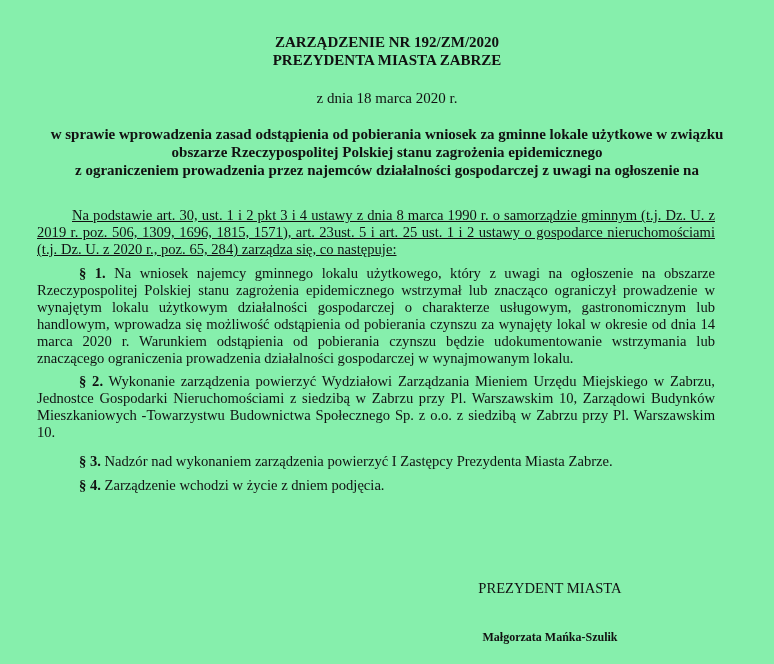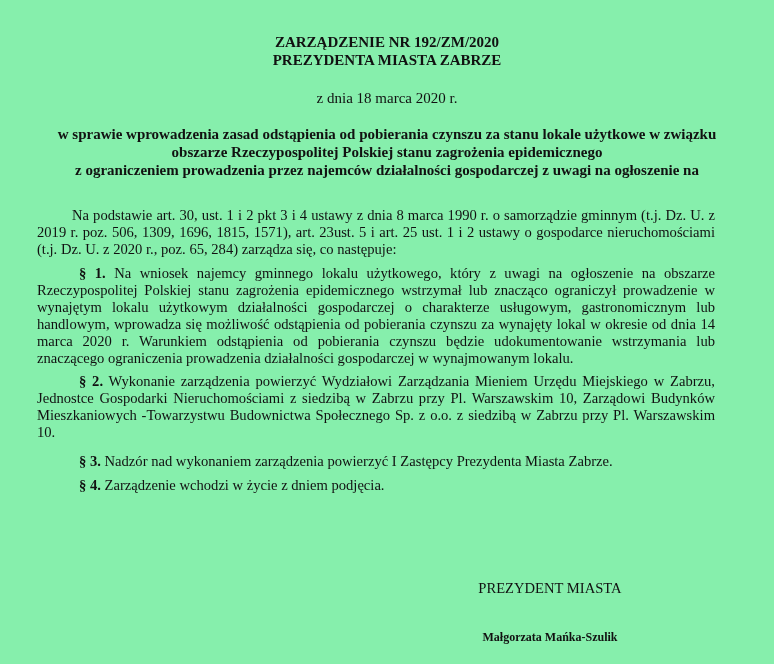--- a/index.html
+++ b/index.html
@@ -48,21 +48,21 @@
       line-height: 18px;
     }
     .body-text {
       position: absolute;
       left: 37px;
       width: 678px;
       font-size: 14.6px;
       line-height: 17px;
       text-align: justify;
     }
-    .preamble { top: 207px; text-indent: 35px; }
+    .preamble { top: 207px; text-indent: 35px; text-decoration: underline; }
     .par1 { top: 265px; text-indent: 42px; }
     .par2 { top: 373px; text-indent: 42px; }
     .par3 { top: 453px; text-indent: 42px; }
     .par4 { top: 477px; text-indent: 42px; }
     .par-label { font-weight: bold; }
     .signature-title {
       position: absolute;
       left: 440px; width: 220px;
       top: 579px;
       text-align: center;
@@ -86,21 +86,21 @@
 <div class="page">
 
   <div class="title-block">
     <span class="line">ZARZĄDZENIE NR 192/ZM/2020</span>
     <span class="line">PREZYDENTA MIASTA ZABRZE</span>
   </div>
 
   <div class="date-line">z dnia 18 marca 2020 r.</div>
 
   <div class="subject">
-    <span class="line">w sprawie wprowadzenia zasad odstąpienia od pobierania czynszu za stanu lokale użytkowe w związku</span>
+    <span class="line">w sprawie wprowadzenia zasad odstąpienia od pobierania wniosek za gminne lokale użytkowe w związku</span>
     <span class="line">obszarze Rzeczypospolitej Polskiej stanu zagrożenia epidemicznego</span>
     <span class="line">z ograniczeniem prowadzenia przez najemców działalności gospodarczej z uwagi na ogłoszenie na</span>
   </div>
 
   <div class="body-text preamble">Na podstawie art. 30, ust. 1 i 2 pkt 3 i 4 ustawy z dnia 8 marca 1990 r. o samorządzie gminnym (t.j. Dz. U. z 2019 r. poz. 506, 1309, 1696, 1815, 1571), art. 23ust. 5 i art. 25 ust. 1 i 2 ustawy o gospodarce nieruchomościami (t.j. Dz. U. z 2020 r., poz. 65, 284) zarządza się, co następuje:</div>
 
   <div class="body-text par1"><span class="par-label">§ 1.</span><span> Na wniosek najemcy gminnego lokalu użytkowego, który z uwagi na ogłoszenie na obszarze Rzeczypospolitej Polskiej stanu zagrożenia epidemicznego wstrzymał lub znacząco ograniczył prowadzenie w wynajętym lokalu użytkowym działalności gospodarczej o charakterze usługowym, gastronomicznym lub handlowym, wprowadza się możliwość odstąpienia od pobierania czynszu za wynajęty lokal w okresie od dnia 14 marca 2020 r. Warunkiem odstąpienia od pobierania czynszu będzie udokumentowanie wstrzymania lub znaczącego ograniczenia prowadzenia działalności gospodarczej w wynajmowanym lokalu.</span></div>
 
   <div class="body-text par2"><span class="par-label">§ 2.</span><span> Wykonanie zarządzenia powierzyć Wydziałowi Zarządzania Mieniem Urzędu Miejskiego w Zabrzu, Jednostce Gospodarki Nieruchomościami z siedzibą w Zabrzu przy Pl. Warszawskim 10, Zarządowi Budynków Mieszkaniowych -Towarzystwu Budownictwa Społecznego Sp. z o.o. z siedzibą w Zabrzu przy Pl. Warszawskim 10.</span></div>
 

